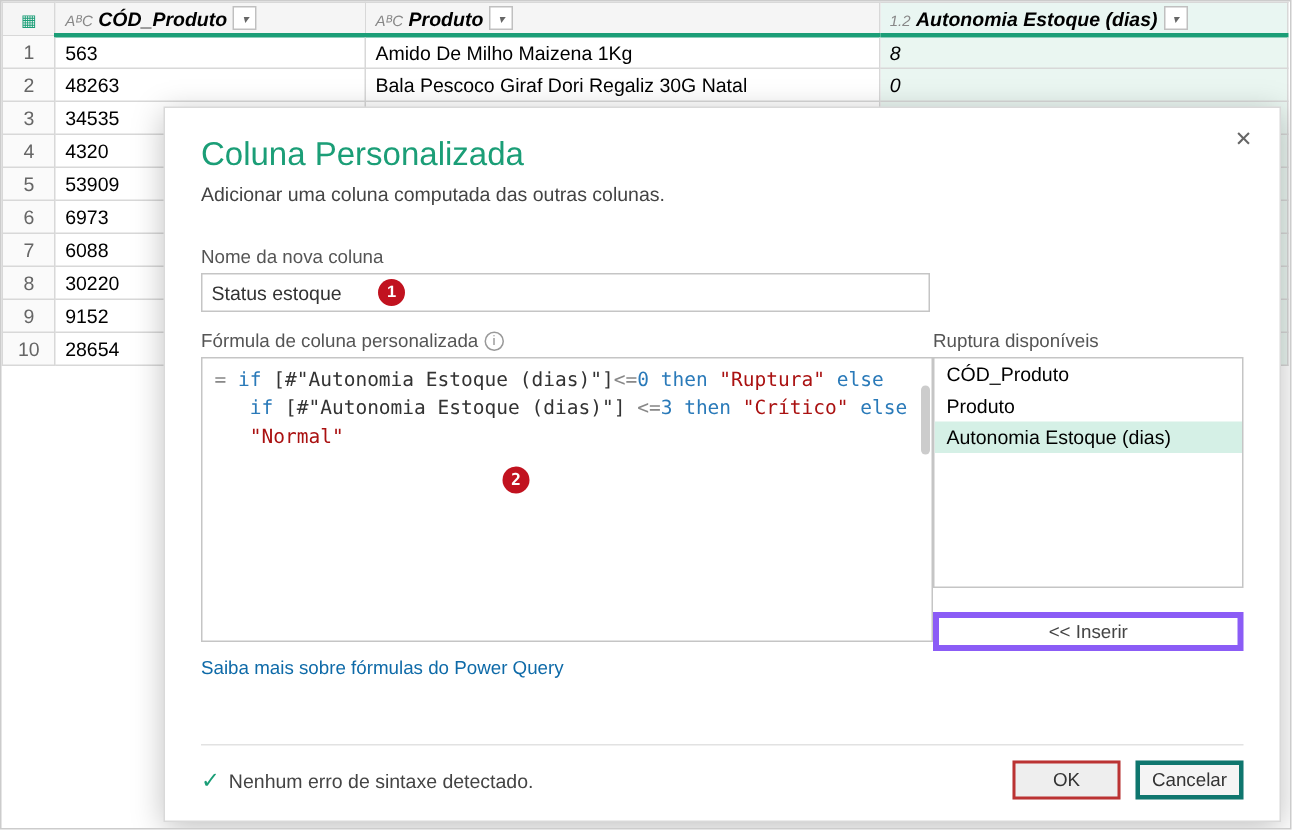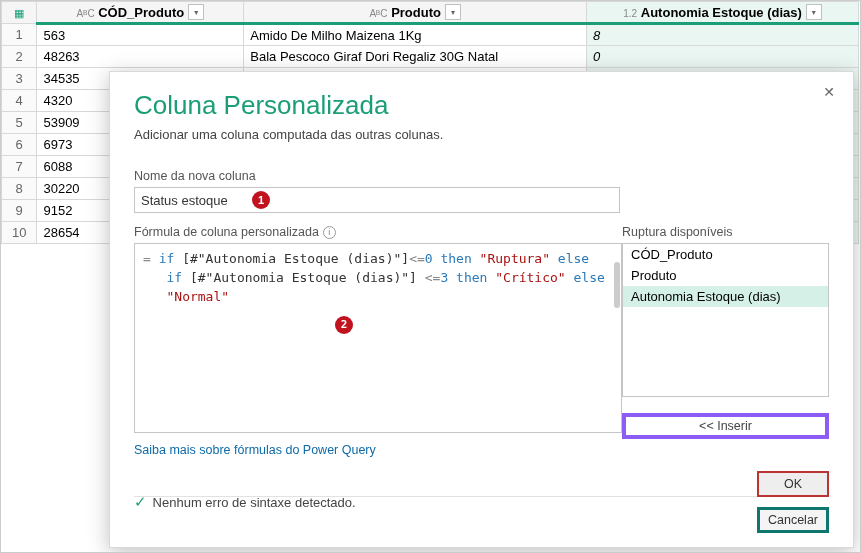--- a/index.html
+++ b/index.html
@@ -29,21 +29,21 @@
     overflow: hidden;
     font-size: 13px;
   }
   .grid th { background: #f5f5f5; position: relative; }
   .grid .rownum-head { width: 30px; background:#f5f5f5; text-align:center; }
   .grid .rownum { width: 30px; text-align:center; color:#666; background:#fafafa;}
   .col-cod { width: 175px; }
   .col-prod { width: 290px; }
   .grid th.col-aut-h { background:#e9f6f2; border-bottom:3px solid #1b9e77;}
   .grid th.col-h { border-bottom:3px solid #1b9e77; }
-  .hd-wrap { display:flex; align-items:center; justify-content:center; gap:4px;}
+  .hd-wrap { display:flex; align-items:center; justify-content:flex-start; gap:4px;font-style:italic;}
   .type-tag { font-size:10px; color:#888; }
   .dropdown-btn {
     width:16px; height:16px; border:1px solid #c0c0c0; background:#fff;
     display:inline-flex; align-items:center; justify-content:center;
     font-size:8px; color:#666; cursor:pointer;
   }
   .row-aut-cell { background:#eaf6f1; text-align:right; font-style:italic;}
   
   .dialog {
     position:absolute;
@@ -53,21 +53,21 @@
     border:1px solid rgba(0,0,0,0.15);
     box-shadow: 0 4px 20px rgba(0,0,0,0.25);
     padding: 18px 24px 16px 24px;
   }
   .dlg-close {
     position:absolute; top:10px; right:14px;
     width:20px;height:20px;
     display:flex;align-items:center;justify-content:center;
     color:#666; cursor:pointer; font-size:14px;
   }
-  .dlg-title { font-size:26px; font-weight:400; color:#1b9e77; margin-bottom:6px;}
+  .dlg-title { font-size:22px; font-weight:400; color:#1b9e77; margin-bottom:6px;}
   .dlg-sub   { font-size:13px; color:#444; margin-bottom:27px;}
   .field-label { font-size:12.5px; color:#555; margin-bottom:4px; display:flex; align-items:center; gap:4px;}
   .info-icon {
     width:13px;height:13px;border:1px solid #999;border-radius:50%;
     display:inline-flex;align-items:center;justify-content:center;
     font-size:9px;color:#888;
   }
   .txt-input {
     width:486px; height:26px; border:1px solid #c5c5c5; padding:2px 6px;
     font-size:13px; color:#333; position:relative; display:flex; align-items:center;
@@ -93,21 +93,21 @@
   .insert-btn {
     margin-top:16px; width:100%; height:26px; border:4px solid #8b5cf6;
     background:#fff; font-size:12.5px; color:#444; cursor:pointer;
   }
   .dlg-footer {
     position:absolute; left:24px; right:24px; bottom:14px;
     display:flex; align-items:center; justify-content:space-between;
   }
   .syntax-ok { display:flex; align-items:center; gap:6px; font-size:13px; color:#444;}
   .check { color:#1b9e77; font-size:15px;}
-  .btns { display:flex; gap:10px;flex-direction:column;}
+  .btns { display:flex; gap:10px;}
   .btn {
     min-width:72px; height:26px; border:3px solid #0f766e; background:#f4f4f4;
     font-size:12.5px; color:#333; cursor:pointer;
   }
   .btn.primary { border:2px solid #b33; background:#eee;}
   .badge {
     position:absolute; width:18px;height:18px;border-radius:50%;
     background:#c1121f;color:#fff;font-size:11px;font-weight:bold;
     display:flex;align-items:center;justify-content:center;
     box-shadow:0 0 0 1px #fff;

